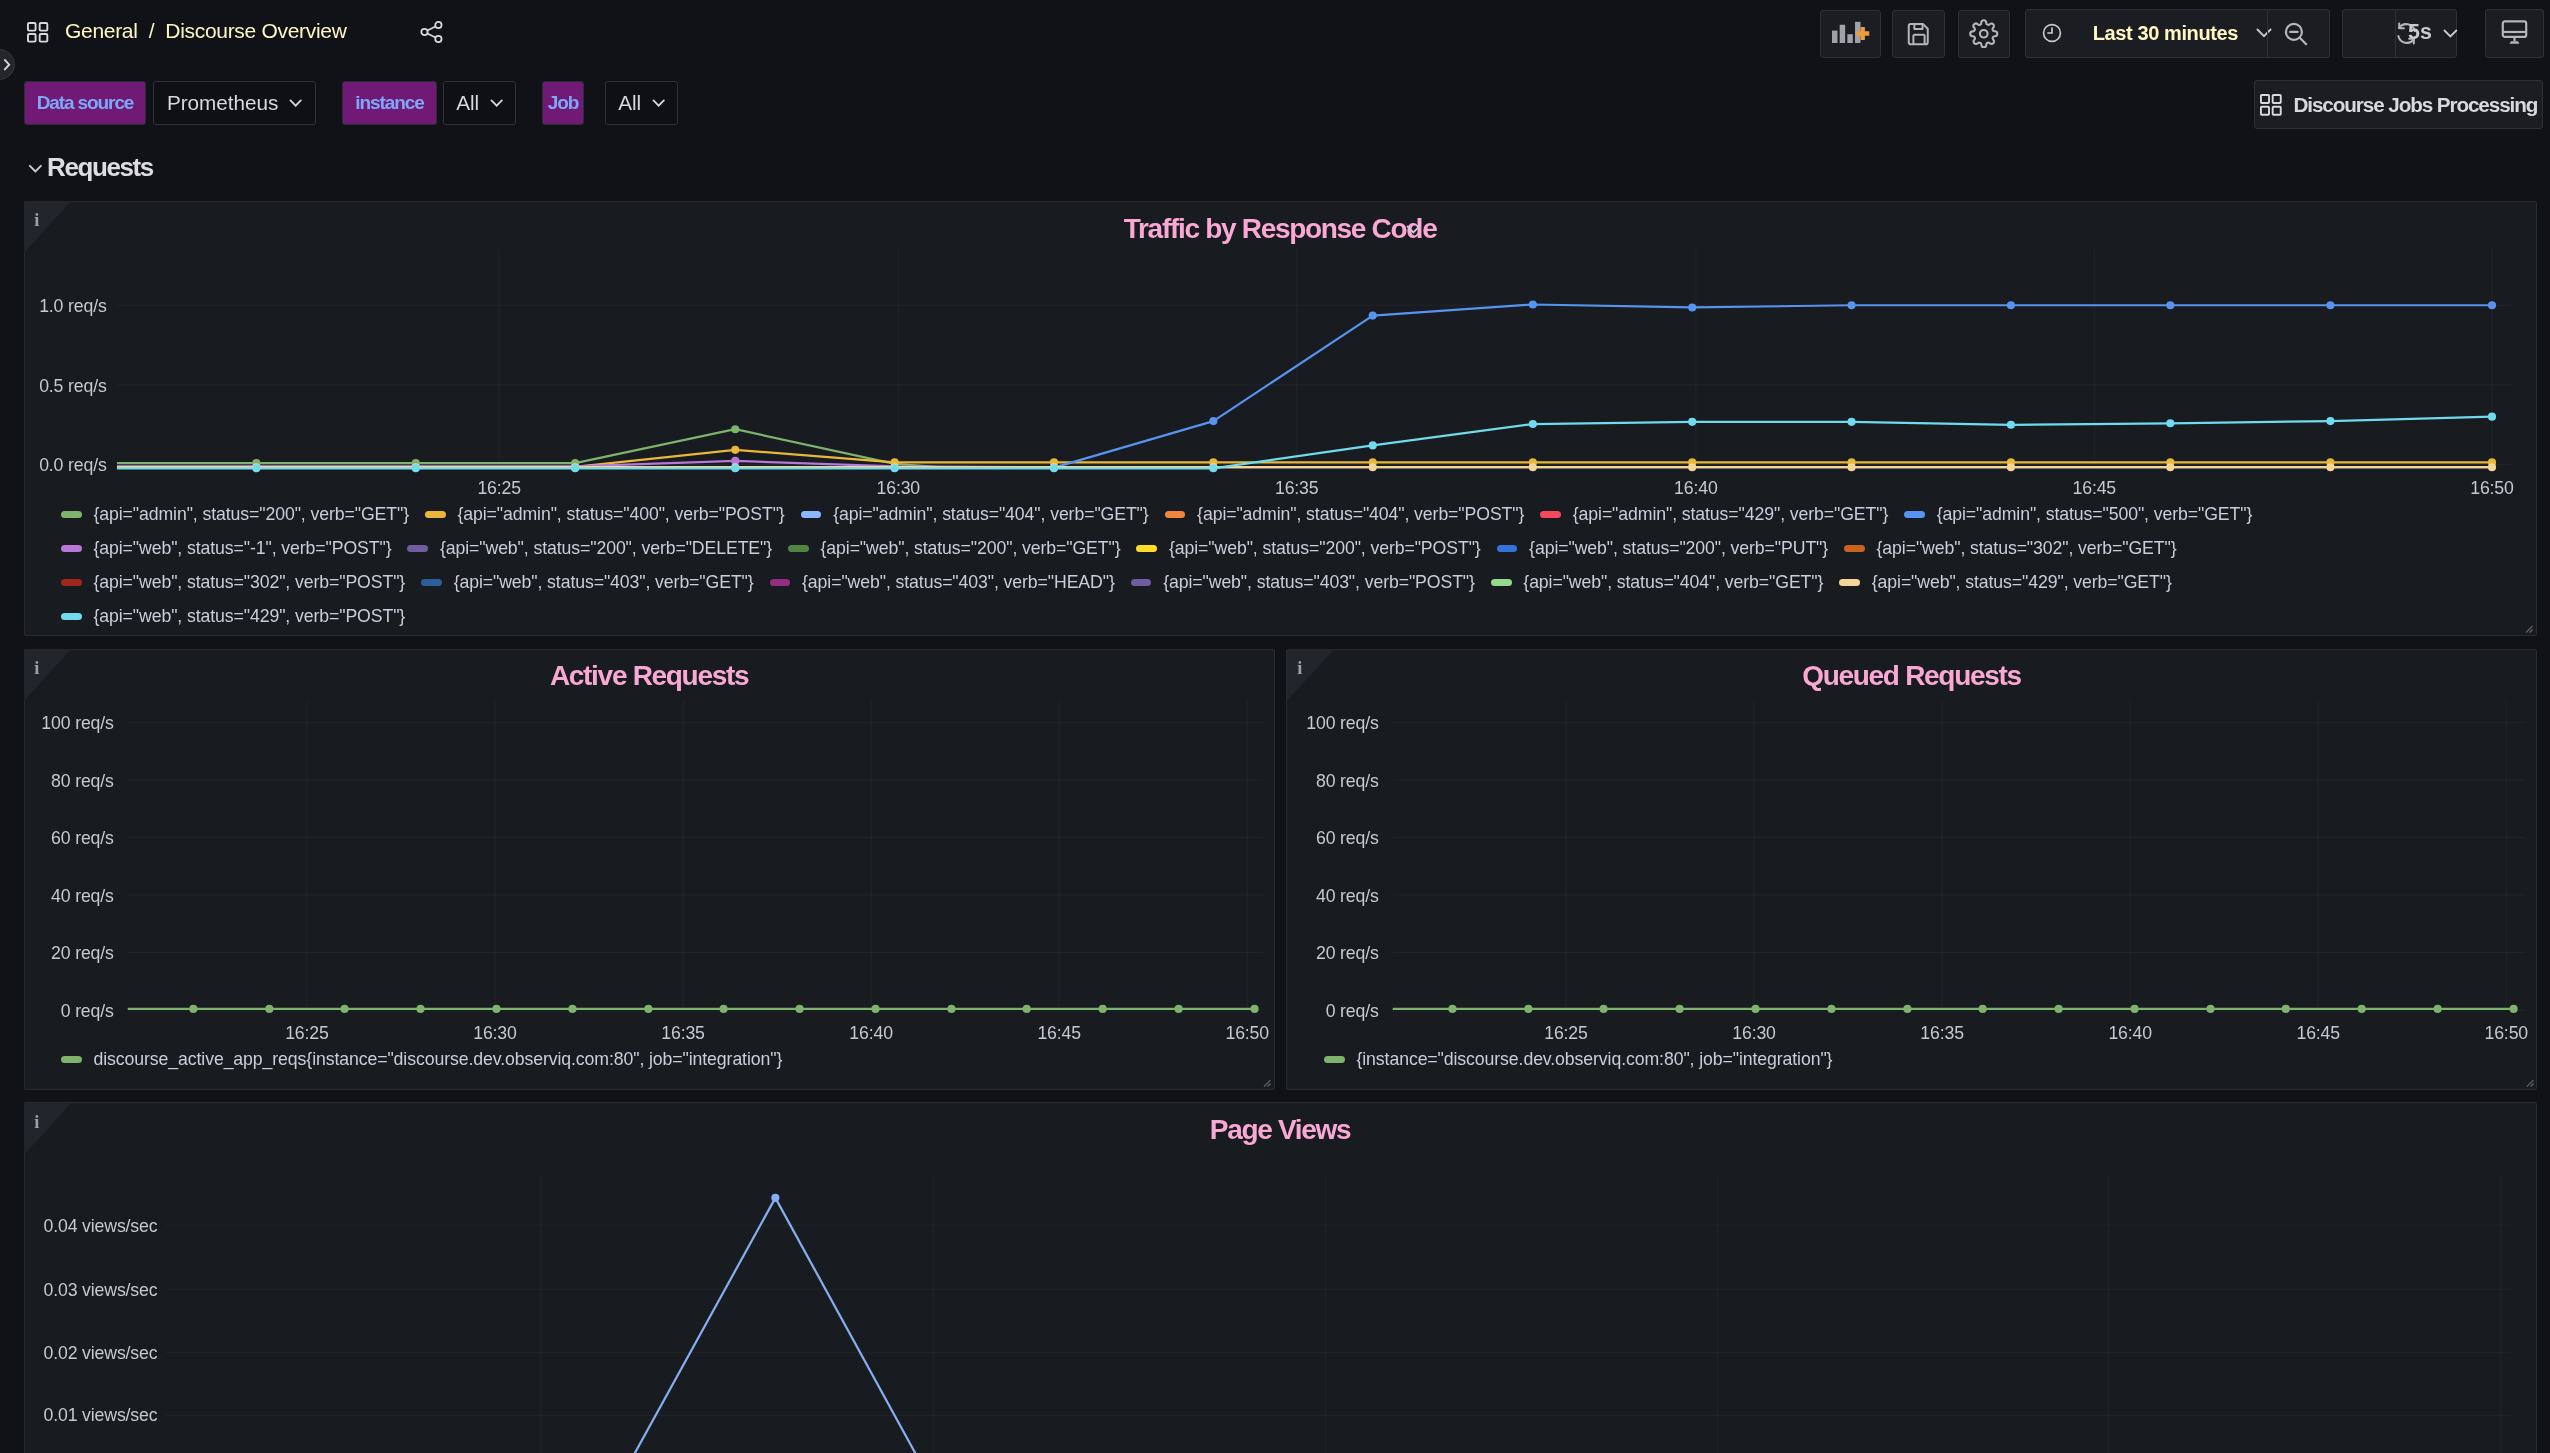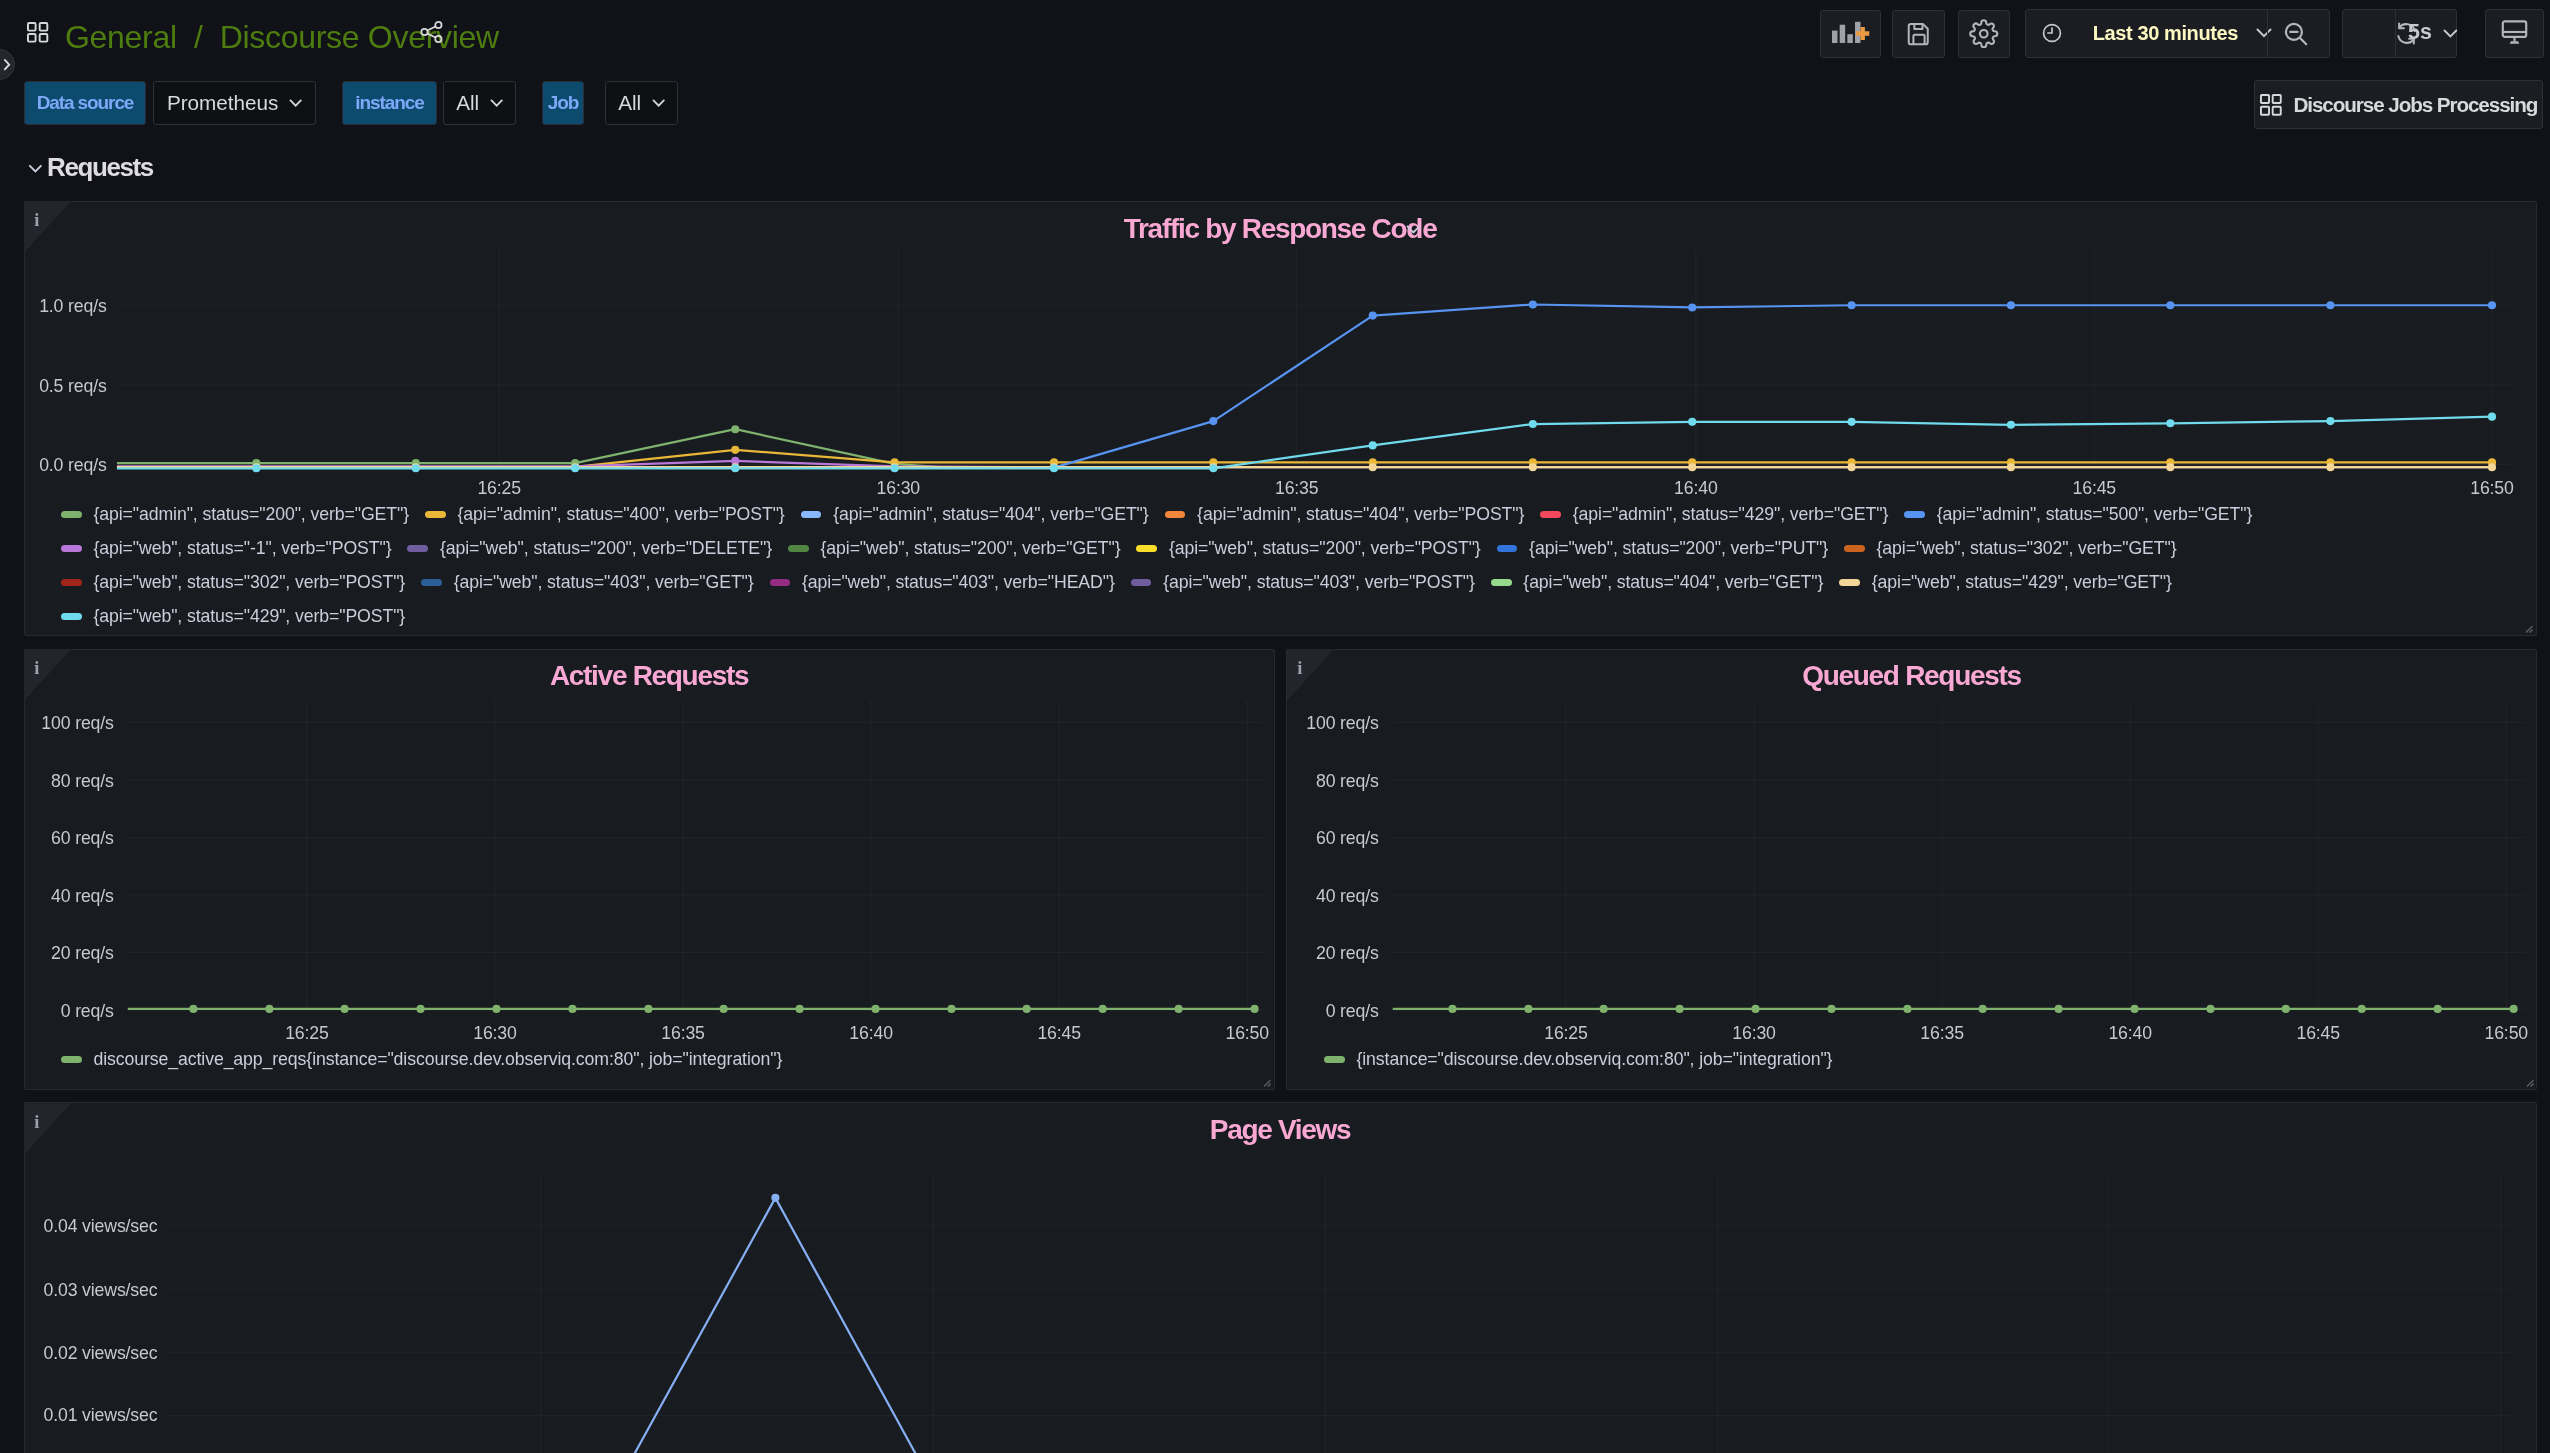--- a/index.html
+++ b/index.html
@@ -4,42 +4,42 @@
 <style>
 * { margin:0; padding:0; box-sizing:border-box; }
 html,body { width:2550px; height:1454px; overflow:hidden; background:#111217; }
 body { font-family:"Liberation Sans", sans-serif; color:#CCCCDC; -webkit-font-smoothing:antialiased; }
 #page { position:absolute; top:0; left:0; width:2550px; height:1454px; background:#111217; transform:translateZ(0); }
 .abs { position:absolute; }
 .panel { position:absolute; background:#181B1F; border:0.7px solid rgba(204,204,220,0.09); border-radius:2.2px; }
 .ptitle { position:absolute; width:100%; text-align:center; font-size:28px; font-weight:700; color:#f9a8d4; letter-spacing:-1.3px; }
 .icorner { position:absolute; top:0; left:0; }
 .ibtn { position:absolute; background:#1B1D23; border:0.7px solid #2E3036; border-radius:3px; display:flex; align-items:center; justify-content:center; }
-.vlabel { display:flex; align-items:center; justify-content:center; background:#0c4a6e; border:0.7px solid #2A2D34; border-radius:3px; color:#7DA8F8; font-size:19px; font-weight:700; letter-spacing:-1.1px; position:absolute; }
+.vlabel { display:flex; align-items:center; justify-content:center; background:#701a75; border:0.7px solid #2A2D34; border-radius:3px; color:#7DA8F8; font-size:19px; font-weight:700; letter-spacing:-1.1px; position:absolute; }
 .vvalue { display:flex; align-items:center; justify-content:center; background:#0E1014; border:0.7px solid #2F3136; border-radius:3px; color:#D8D9DA; font-size:20.7px; position:absolute; gap:10.3px; }
 svg { display:block; }
 .legrow { position:absolute; display:flex; align-items:center; gap:16px; white-space:nowrap; }
 .legitem { display:inline-flex; align-items:center; font-size:17.7px; letter-spacing:-0.1px; color:#CCCCDC; }
 .sw { display:inline-block; width:20.7px; height:7.4px; border-radius:3.7px; margin-right:11.8px; }
 .axis { font-size:24px; letter-spacing:-0.2px; fill:#C8C8D2; font-family:"Liberation Sans",sans-serif; }
 .grip { position:absolute; right:2.2px; bottom:2.2px; width:10.3px; height:10.3px; }
 </style>
 </head>
 <body>
 <div id="page">
 
 <svg class="abs" style="left:26.6px;top:22px" width="22" height="20.7" viewBox="0 0 30 28">
   <g fill="none" stroke="#D8D9DA" stroke-width="2.6">
     <rect x="1.3" y="1.3" width="10.4" height="10.4" rx="1.5"></rect>
     <rect x="17.3" y="1.3" width="10.4" height="10.4" rx="1.5"></rect>
     <rect x="1.3" y="16.3" width="10.4" height="10.4" rx="1.5"></rect>
     <rect x="17.3" y="16.3" width="10.4" height="10.4" rx="1.5"></rect>
   </g>
 </svg>
-<div class="abs" style="left:65px;top:19px;font-size:32px;letter-spacing:-0.3px;color:#4d7c0f;white-space:nowrap">General&nbsp; /&nbsp;&nbsp;Discourse Overview</div>
+<div class="abs" style="left:65px;top:19px;font-size:21px;letter-spacing:-0.3px;color:#fef9c3;white-space:nowrap">General&nbsp; /&nbsp;&nbsp;Discourse Overview</div>
 <svg class="abs" style="left:420px;top:20.7px" width="23.6" height="22" viewBox="0 0 32 30">
   <g fill="none" stroke="#D8D9DA" stroke-width="2.4">
     <circle cx="25" cy="5.5" r="4.3"></circle>
     <circle cx="25" cy="24.5" r="4.3"></circle>
     <circle cx="6" cy="15" r="4.3"></circle>
     <line x1="10" y1="13" x2="21" y2="7.5"></line>
     <line x1="10" y1="17" x2="21" y2="22.5"></line>
   </g>
 </svg>
 

